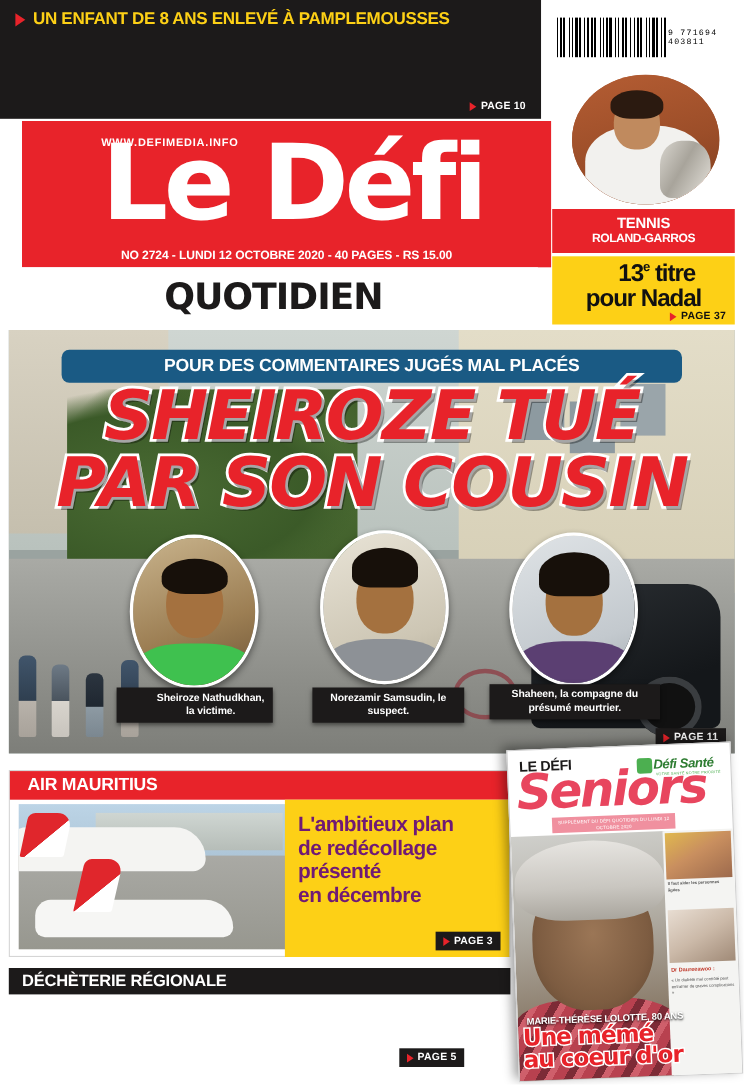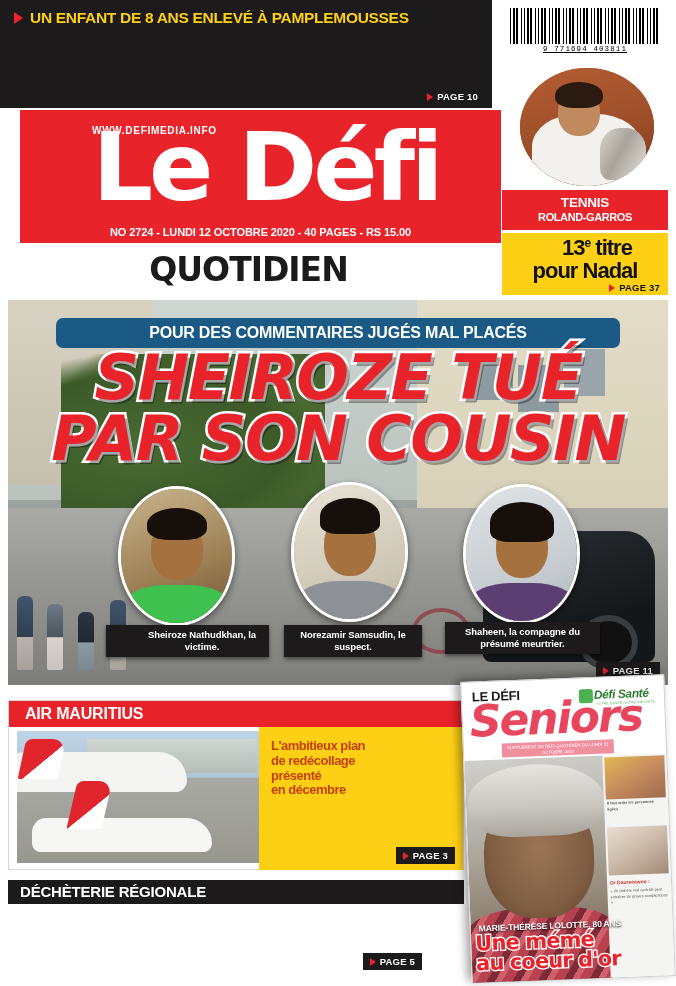--- a/index.html
+++ b/index.html
@@ -41,21 +41,21 @@
   .pageref .lbl { color: #ffffff; font-size: 9.5px; font-weight: bold; letter-spacing: 0.2px; }
   .top-pageref { position: absolute; right: 14px; bottom: 6px; }
 
   
   .right-col {
     position: absolute; left: 492px; top: 0; width: 184px; height: 300px;
     background: #ffffff;
   }
   .barcode-wrap {
     position: absolute; left: 14px; top: 8px; width: 158px; height: 52px;
-    display: flex; flex-direction: column; align-items: center; text-decoration: underline;
+    display: flex; flex-direction: row; align-items: center;
   }
   .barcode {
     width: 150px; height: 36px;
     background: repeating-linear-gradient(to right,
       #000 0 1px, #fff 1px 3px, #000 3px 5px, #fff 5px 6px,
       #000 6px 8px, #fff 8px 11px, #000 11px 12px, #fff 12px 14px);
   }
   .barcode-num {
     font-family: "Liberation Mono", monospace; font-size: 7.5px;
     letter-spacing: 1.1px; color: #000; margin-top: 1px;
@@ -238,21 +238,21 @@
   #p3 .pbg { background: linear-gradient(160deg,#dfe3e6 0%,#c3c9ce 70%,#a7aeb4 100%); }
   #p3 .ptorso { background: #5b3f72; }
   #p3 .phair { width: 64px; height: 40px; top: 11%; border-radius: 52% 52% 28% 28%; }
 
   .pcaption {
     position: absolute; background: #1c1a1a; color: #ffffff;
     font-size: 9.5px; font-weight: bold; line-height: 1.25;
     text-align: center; padding: 4px 7px; letter-spacing: -0.1px;
     box-shadow: 0 2px 4px rgba(0,0,0,.5);
   }
-  #c1 { left: 98px; top: 325px; width: 163px; padding-left: 36px; }
+  #c1 { left: 98px; top: 325px; width: 142px; padding-left: 36px; }
   #c2 { left: 276px; top: 325px; width: 138px; }
   #c3 { left: 437px; top: 322px; width: 155px; }
   .main-pageref { position: absolute; right: 8px; bottom: 6px; background: #1c1a1a; padding: 3px 7px; }
 
   
   .air-block {
     position: absolute; left: 8px; top: 700px; width: 456px; height: 170px;
     background: #ffffff; border: 1px solid #d5d5d5;
   }
   .air-head {
@@ -284,21 +284,21 @@
   .air-photo .tail2 {
     position: absolute; left: 22%; bottom: 26%; width: 14%; height: 36%;
     background: linear-gradient(135deg,#e0262c 0%,#e0262c 58%,#fff 59%);
     border-radius: 6px 14px 2px 2px; transform: skewX(-13deg);
   }
   .air-yellow {
     position: absolute; right: 0; top: 26px; width: 204px; height: 143px;
     background: #fdd016; padding: 12px 10px 0 12px;
   }
   .air-yellow .ay {
-    color: #c2410c; font-size: 13px; font-weight: bold; line-height: 1.14;
+    color: #701a75; font-size: 19px; font-weight: bold; line-height: 1.14;
     letter-spacing: -0.5px;
   }
   .air-pageref {
     position: absolute; right: 8px; bottom: 6px; background: #1c1a1a; padding: 3px 7px;
   }
 
   
   .dech-block {
     position: absolute; left: 8px; top: 880px; width: 456px; height: 98px;
     background: #ffffff;

